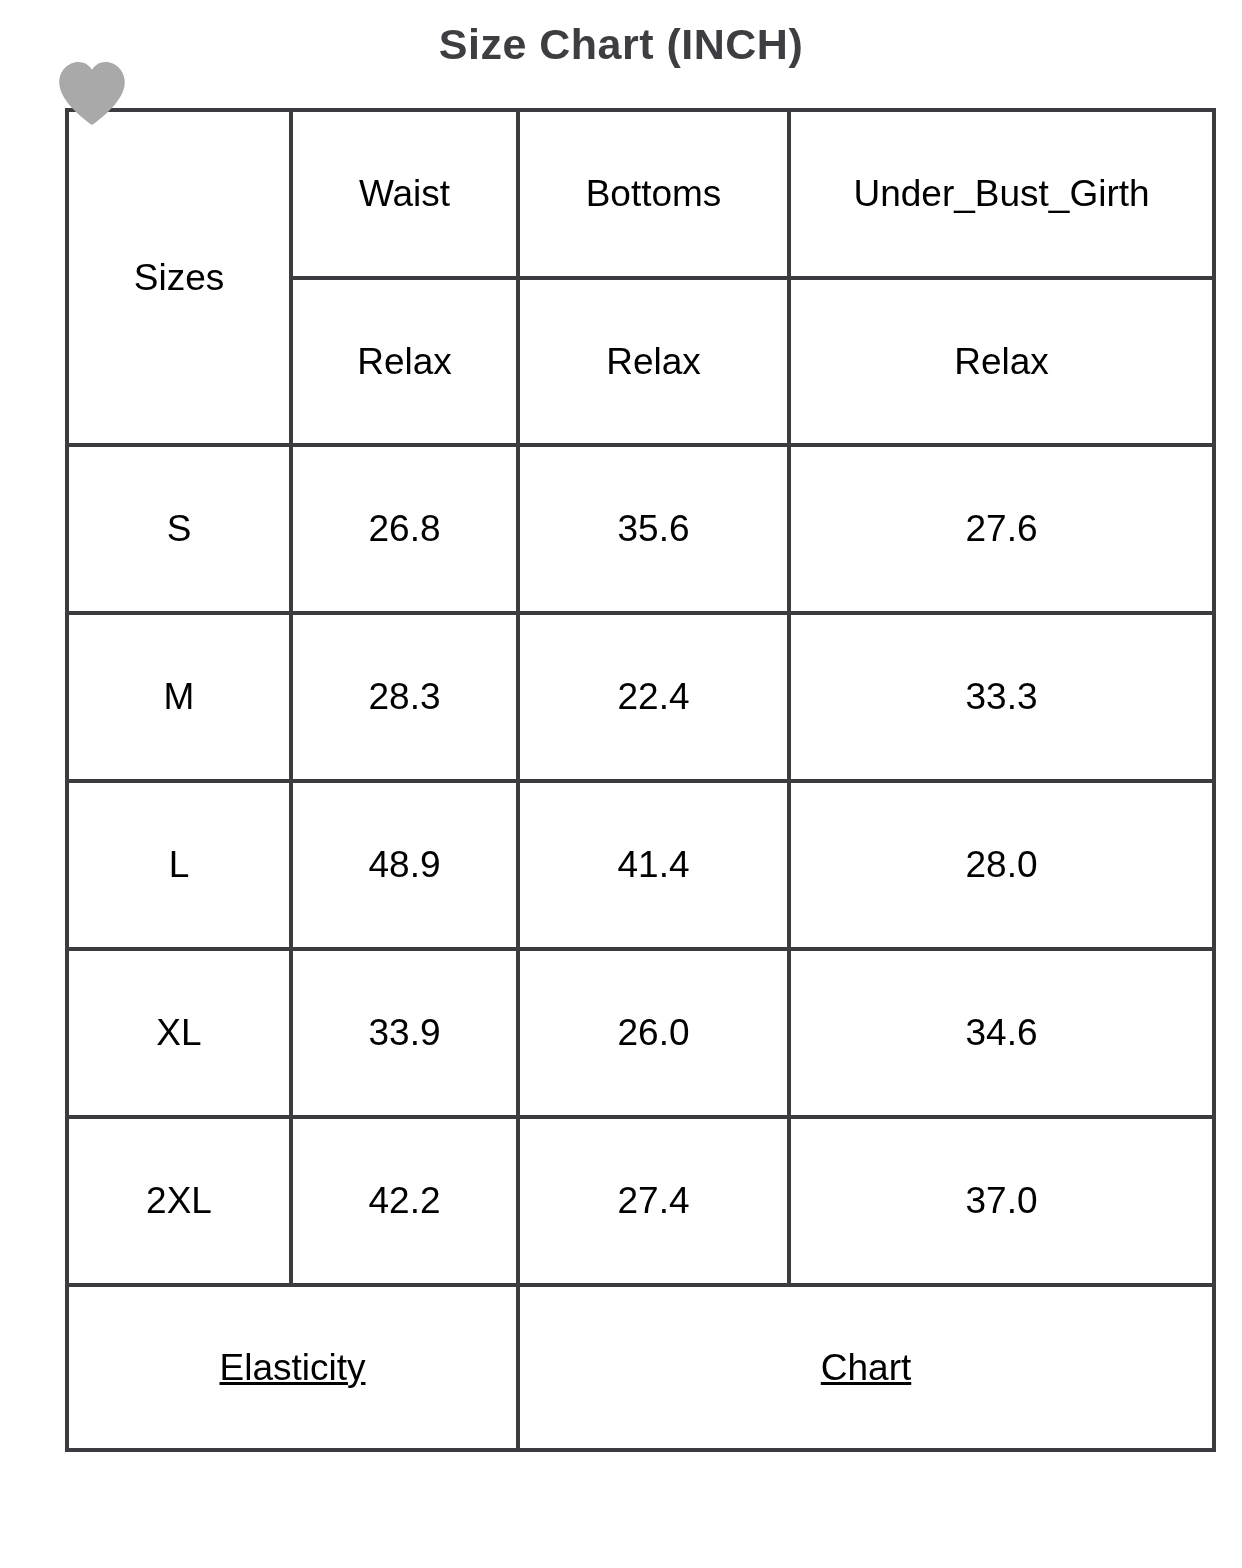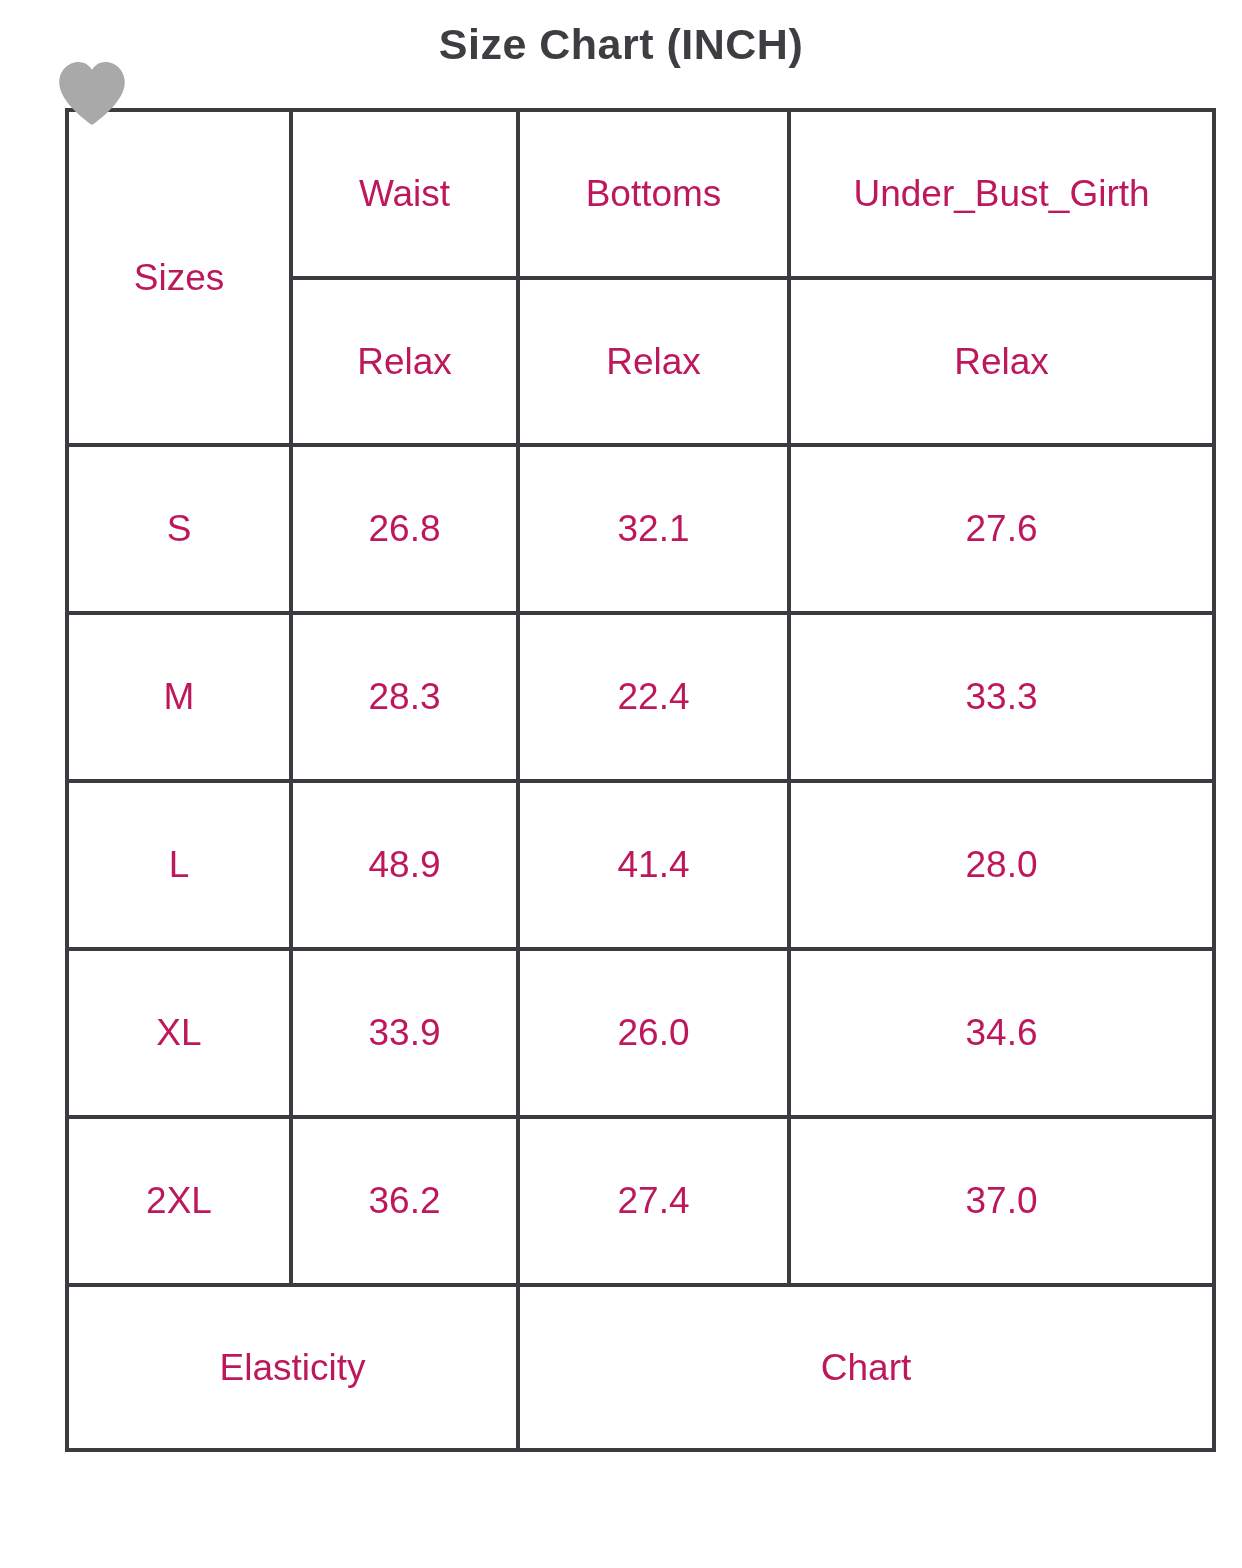--- a/index.html
+++ b/index.html
@@ -59,21 +59,21 @@
   table.size-table {
     width: 1131px;
     height: 1337px;
     border-collapse: collapse;
     table-layout: fixed;
   }
   table.size-table td {
     border: 4px solid #3c3c40;
     text-align: center;
     vertical-align: middle;
-    color: #be185d;
+    color: #000000;
     font-size: 37px;
     font-weight: 400;
     font-family: "Liberation Sans", sans-serif;
     padding: 0;
     background: #ffffff;
   }
   td.col-sizes   { width: 220px; }
   td.col-waist   { width: 223px; }
   td.col-bottoms { width: 267px; }
   td.col-ubg     { width: 421px; }
@@ -81,21 +81,21 @@
   td.head-cell { font-size: 38px; }
   td.sizes-cell { font-size: 37px; }
   td.sub-cell  { font-size: 37px; }
   td.value-cell { font-size: 38px; }
   td.elasticity-label { font-size: 38px; }
   td.elasticity-value { font-size: 38px; }
 
   tr.row-head-top   { height: 168px; }
   tr.row-head-sub   { height: 167px; }
   tr.row-data       { height: 168px; }
-  tr.row-elasticity { height: 165px; }
+  tr.row-elasticity { height: 165px; text-decoration: underline; }
 </style>
 </head>
 <body>
 
 <div id="canvas">
 
   <div id="chart-title">Size Chart (INCH)</div>
 
   <div id="heart-icon">
     <svg viewBox="0 0 32 32" xmlns="http://www.w3.org/2000/svg" aria-hidden="true">
@@ -116,21 +116,21 @@
 
         <tr class="row-head-sub">
           <td class="sub-cell">Relax</td>
           <td class="sub-cell">Relax</td>
           <td class="sub-cell">Relax</td>
         </tr>
 
         <tr class="row-data">
           <td class="sizes-cell">S</td>
           <td class="value-cell">26.8</td>
-          <td class="value-cell">32.1</td>
+          <td class="value-cell">35.6</td>
           <td class="value-cell">27.6</td>
         </tr>
 
         <tr class="row-data">
           <td class="sizes-cell">M</td>
           <td class="value-cell">28.3</td>
           <td class="value-cell">22.4</td>
           <td class="value-cell">33.3</td>
         </tr>
 
@@ -143,21 +143,21 @@
 
         <tr class="row-data">
           <td class="sizes-cell">XL</td>
           <td class="value-cell">33.9</td>
           <td class="value-cell">26.0</td>
           <td class="value-cell">34.6</td>
         </tr>
 
         <tr class="row-data">
           <td class="sizes-cell">2XL</td>
-          <td class="value-cell">36.2</td>
+          <td class="value-cell">42.2</td>
           <td class="value-cell">27.4</td>
           <td class="value-cell">37.0</td>
         </tr>
 
         <tr class="row-elasticity">
           <td class="elasticity-label" colspan="2">Elasticity</td>
           <td class="elasticity-value" colspan="2">Chart</td>
         </tr>
 
       </tbody>

